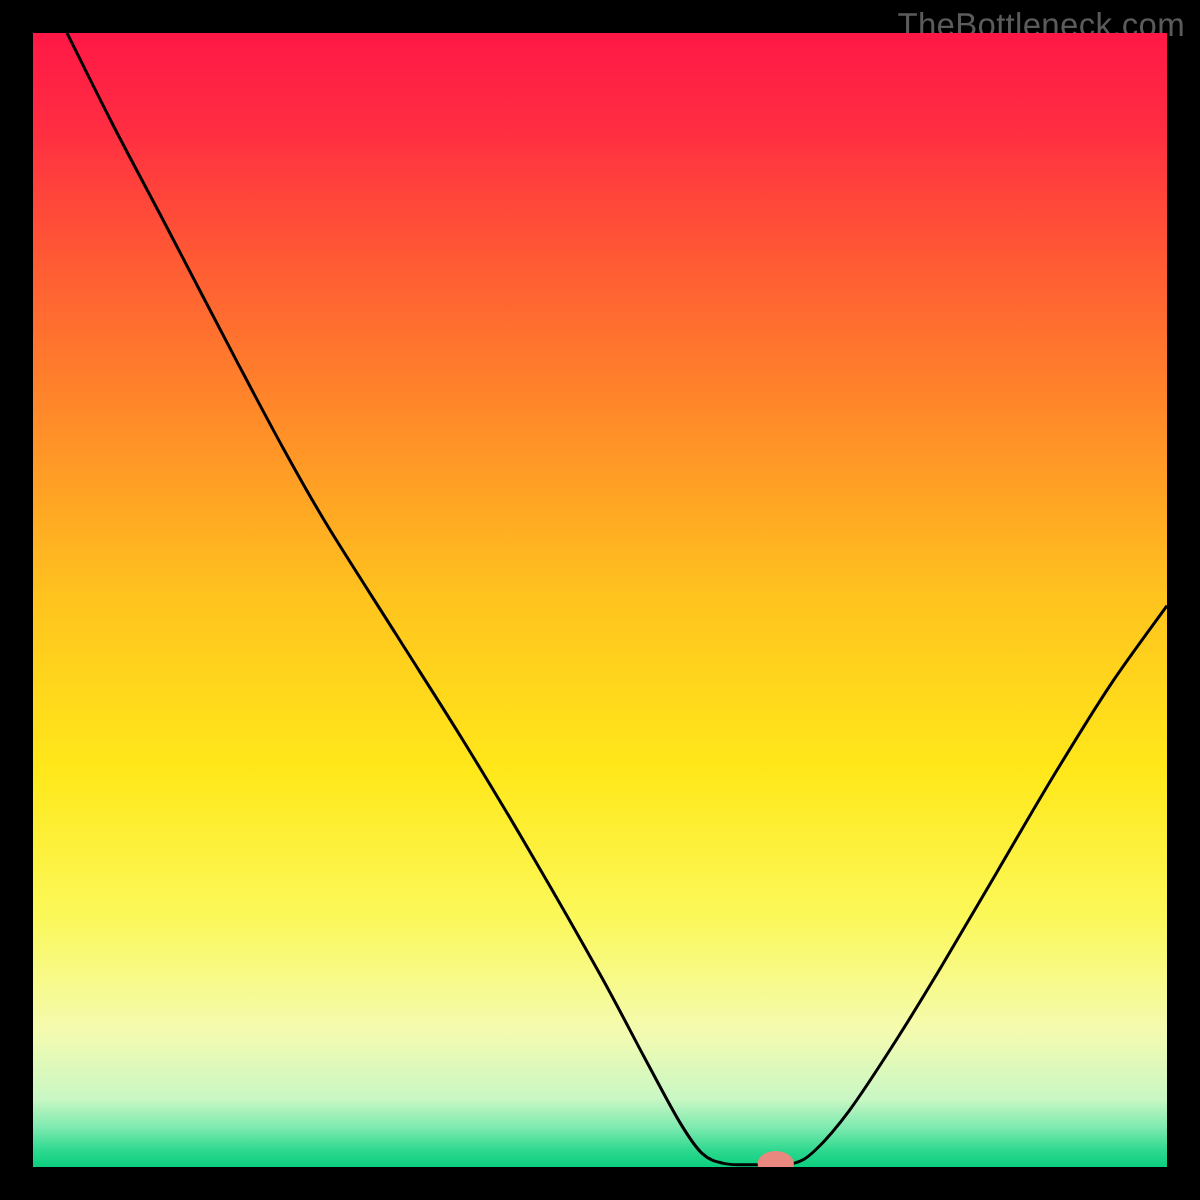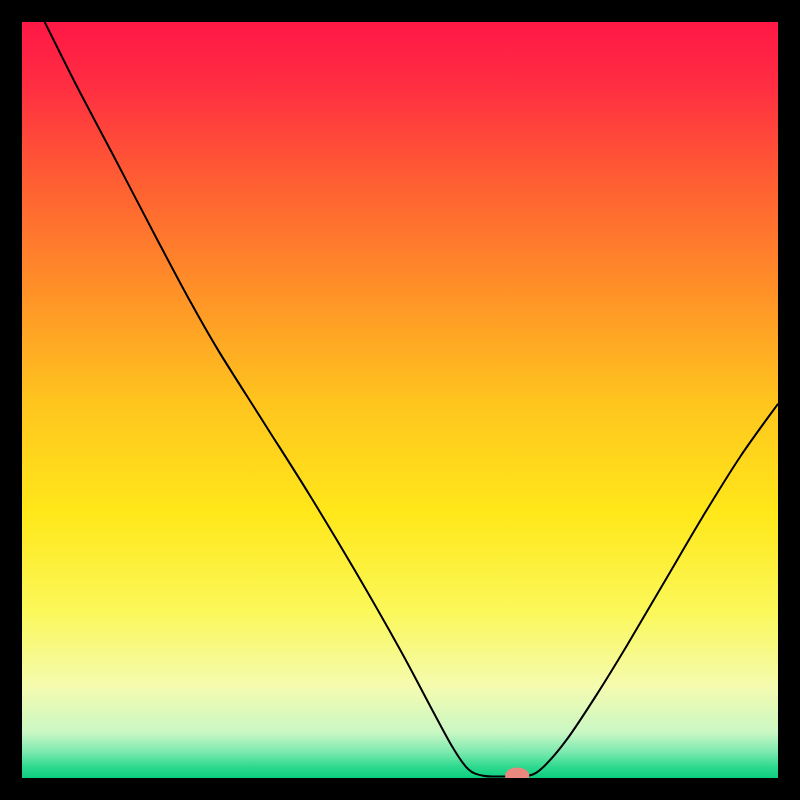--- a/index.html
+++ b/index.html
@@ -36,20 +36,21 @@
 svg {
   width: 100%;
   height: 100%;
   display: block;
 }
 </style>
 </head>
 <body>
 
 <div class="frame">
+  <div class="attribution">TheBottleneck.com</div>
 
   <div class="plot">
     <svg viewBox="0 0 100 100" preserveAspectRatio="none">
       <defs>
         <linearGradient id="bg-grad" x1="0" y1="0" x2="0" y2="1">
         <stop offset="0%" stop-color="#ff1846"></stop>
             <stop offset="8%" stop-color="#ff2c42"></stop>
             <stop offset="20%" stop-color="#ff5a34"></stop>
             <stop offset="35%" stop-color="#ff8f28"></stop>
             <stop offset="50%" stop-color="#ffc41e"></stop>

